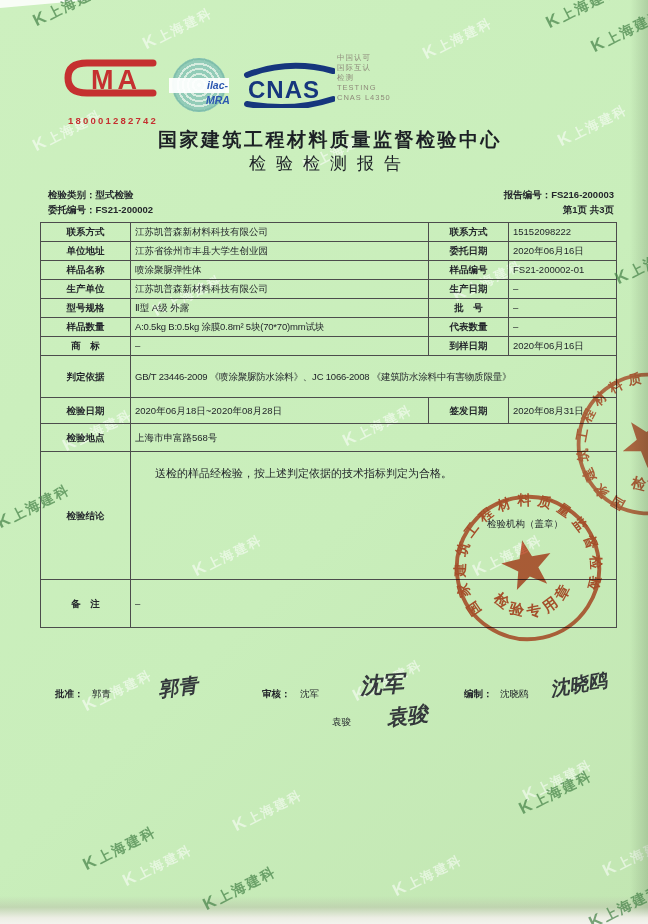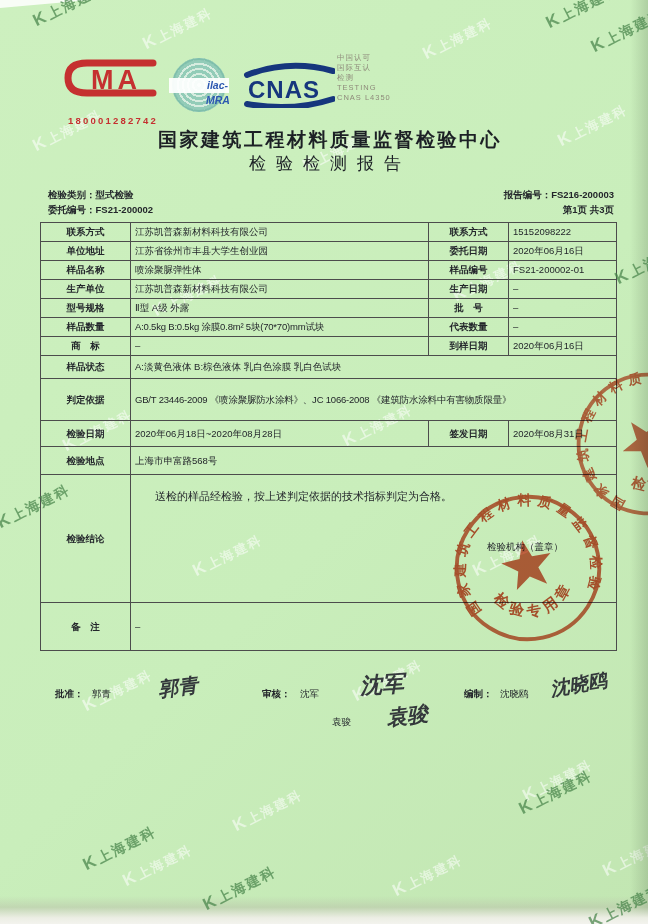--- a/index.html
+++ b/index.html
@@ -261,24 +261,20 @@
         <td class="val nowrap">A:0.5kg B:0.5kg 涂膜0.8m² 5块(70*70)mm试块</td>
         <td class="lab">代表数量</td>
         <td class="val">–</td>
       </tr>
       <tr style="height:19px">
         <td class="lab">商　标</td>
         <td class="val">–</td>
         <td class="lab">到样日期</td>
         <td class="val">2020年06月16日</td>
       </tr>
-      <tr style="height:23px">
-        <td class="lab">样品状态</td>
-        <td class="val" colspan="3">A:淡黄色液体 B:棕色液体 乳白色涂膜 乳白色试块</td>
-      </tr>
       <tr style="height:42px">
         <td class="lab">判定依据</td>
         <td class="val nowrap" colspan="3">GB/T 23446-2009 《喷涂聚脲防水涂料》、JC 1066-2008 《建筑防水涂料中有害物质限量》</td>
       </tr>
       <tr style="height:26px">
         <td class="lab">检验日期</td>
         <td class="val">2020年06月18日~2020年08月28日</td>
         <td class="lab">签发日期</td>
         <td class="val">2020年08月31日</td>
       </tr>

